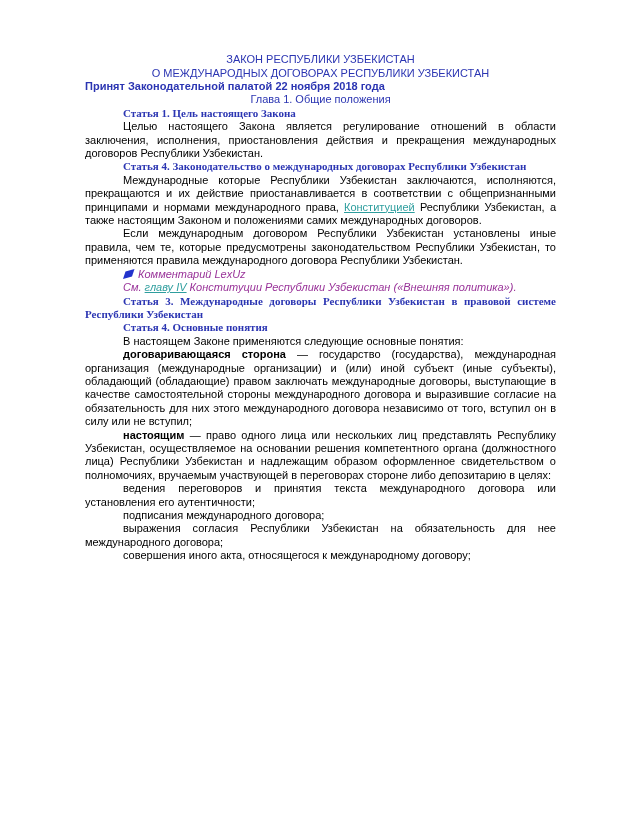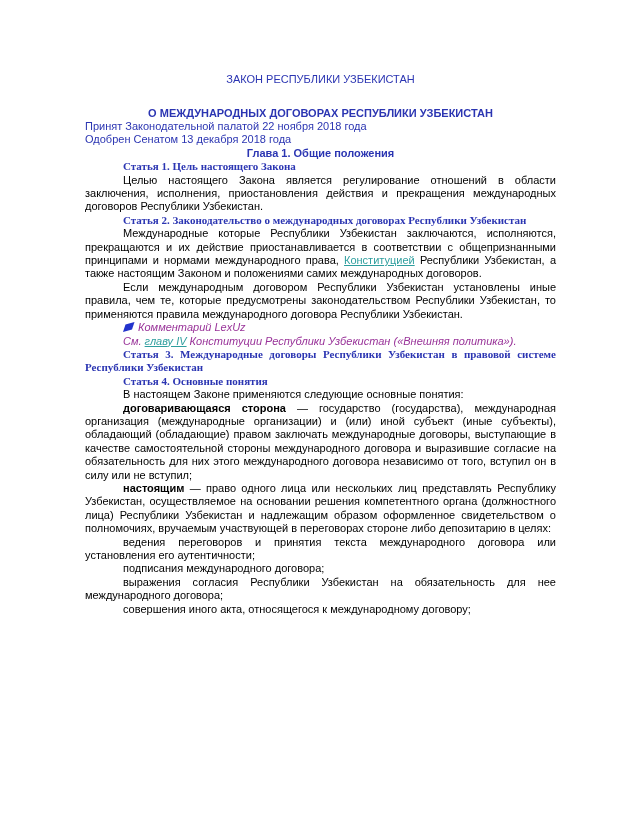--- a/index.html
+++ b/index.html
@@ -14,47 +14,46 @@
     font-size: 11px;
     line-height: 13.4px;
     color: #000000;
     text-align: justify;
     overflow: hidden;
   }
   .page p { margin: 0; text-indent: 38px; }
   .page p.ni { text-indent: 0; }
   .c { text-align: center; }
   .blue { color: #2b35b2; }
-  .b { font-weight: bold; }
+  .b { font-weight: normal; }
   .hd { font-weight: bold; color: #2b35b2; margin-top: 5px; font-family: Liberation Serif, serif; }
-  .title-line { line-height: 14px; margin-top: 20px; }
-  .mt11 { margin-top: 11px; }
+  .title-line { line-height: 14px; }
+  .mt11 { margin-top: 11px; font-weight: bold; }
   .mt3 { margin-top: 3px; }
   .comment { color: #993399; font-style: italic; margin-top: 7px; }
   .tlink { color: #2e9e9e; text-decoration: underline; cursor: pointer; }
   .term { font-weight: bold; margin-top: 8px; }
   .cicon { display: inline-block; width: 12px; height: 10px; vertical-align: -1px; margin-right: 3px; }
 </style>
 </head>
 <body>
 
 <div class="page">
 
   <div class="c blue title-line">ЗАКОН РЕСПУБЛИКИ УЗБЕКИСТАН</div>
   <div class="c blue b title-line">О МЕЖДУНАРОДНЫХ ДОГОВОРАХ РЕСПУБЛИКИ УЗБЕКИСТАН</div>
 
   <p class="ni blue mt11">Принят Законодательной палатой 22 ноября 2018 года</p>
-  <p class="ni blue">Одобрен Сенатом 13 декабря 2018 года</p>
 
   <p class="ni c blue b mt3">Глава 1. Общие положения</p>
 
   <p class="hd">Статья 1. Цель настоящего Закона</p>
   <p>Целью настоящего Закона является регулирование отношений в области заключения, исполнения, приостановления действия и прекращения международных договоров Республики Узбекистан.</p>
 
-  <p class="hd">Статья 2. Законодательство о международных договорах Республики Узбекистан</p>
+  <p class="hd">Статья 4. Законодательство о международных договорах Республики Узбекистан</p>
   <p><span>Международные которые Республики Узбекистан заключаются, исполняются, прекращаются и их действие приостанавливается в соответствии с общепризнанными принципами и нормами международного права, </span><span class="tlink">Конституцией</span><span> Республики Узбекистан, а также настоящим Законом и положениями самих международных договоров.</span></p>
   <p>Если международным договором Республики Узбекистан установлены иные правила, чем те, которые предусмотрены законодательством Республики Узбекистан, то применяются правила международного договора Республики Узбекистан.</p>
 
   <p class="comment"><svg class="cicon" viewBox="0 0 12 10" xmlns="http://www.w3.org/2000/svg">
         <polygon points="0,10 2.5,2.5 11.5,0 9,7.5" fill="#2233cc"></polygon>
       </svg><span>Комментарий LexUz</span></p>
   <p class="comment"><span>См. </span><span class="tlink">главу IV</span><span> Конституции Республики Узбекистан («Внешняя политика»).</span></p>
 
   <p class="hd">Статья 3. Международные договоры Республики Узбекистан в правовой системе Республики Узбекистан</p>
 

